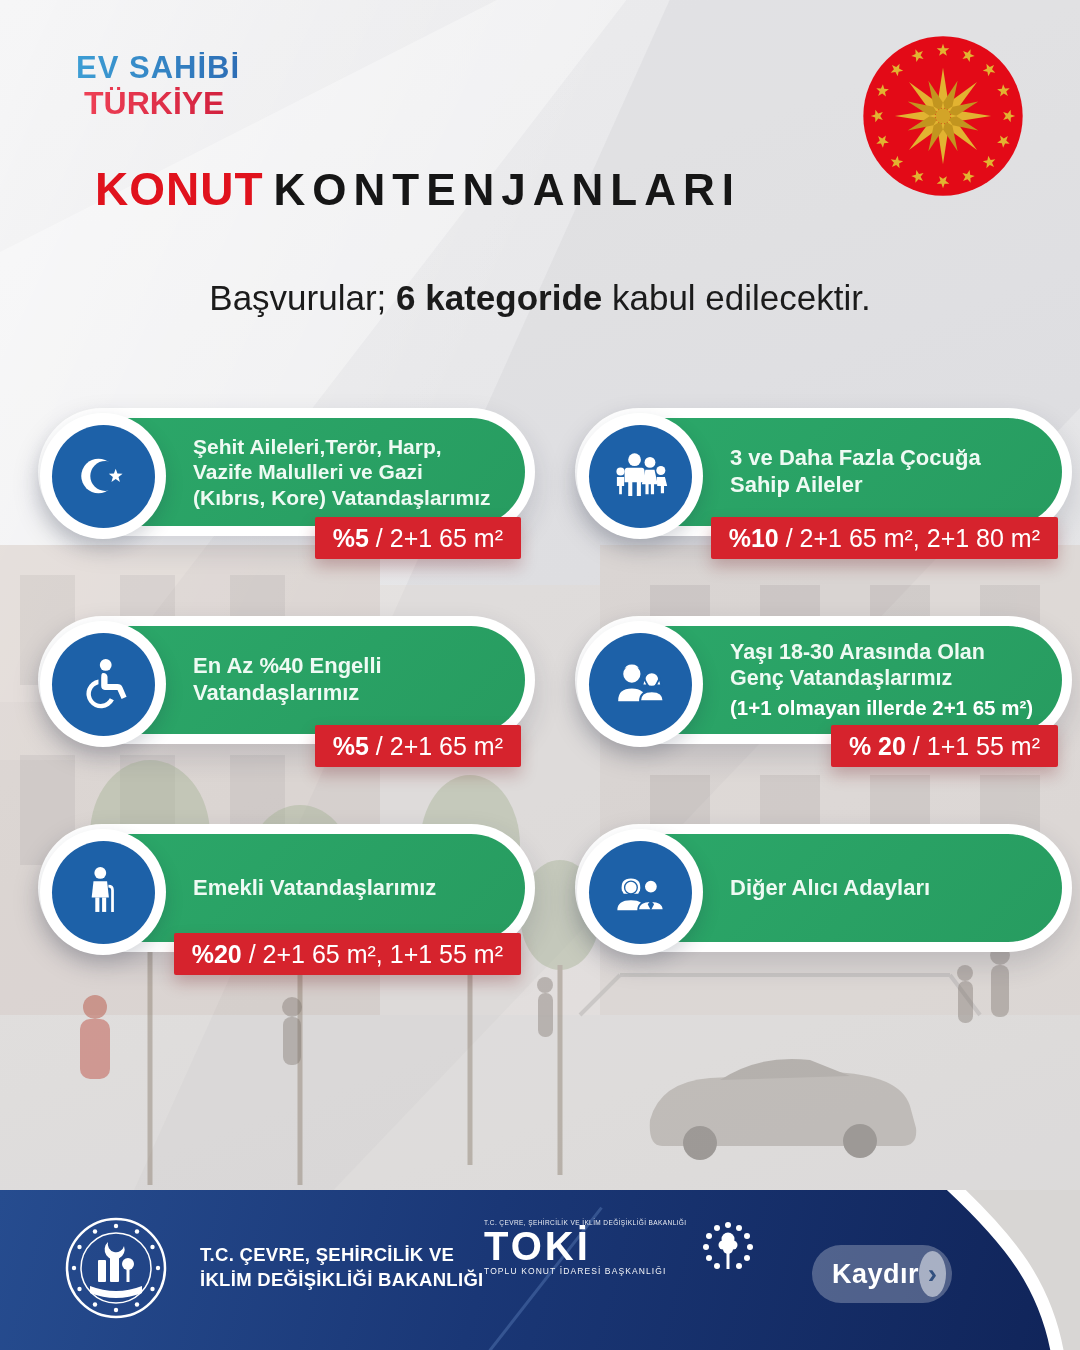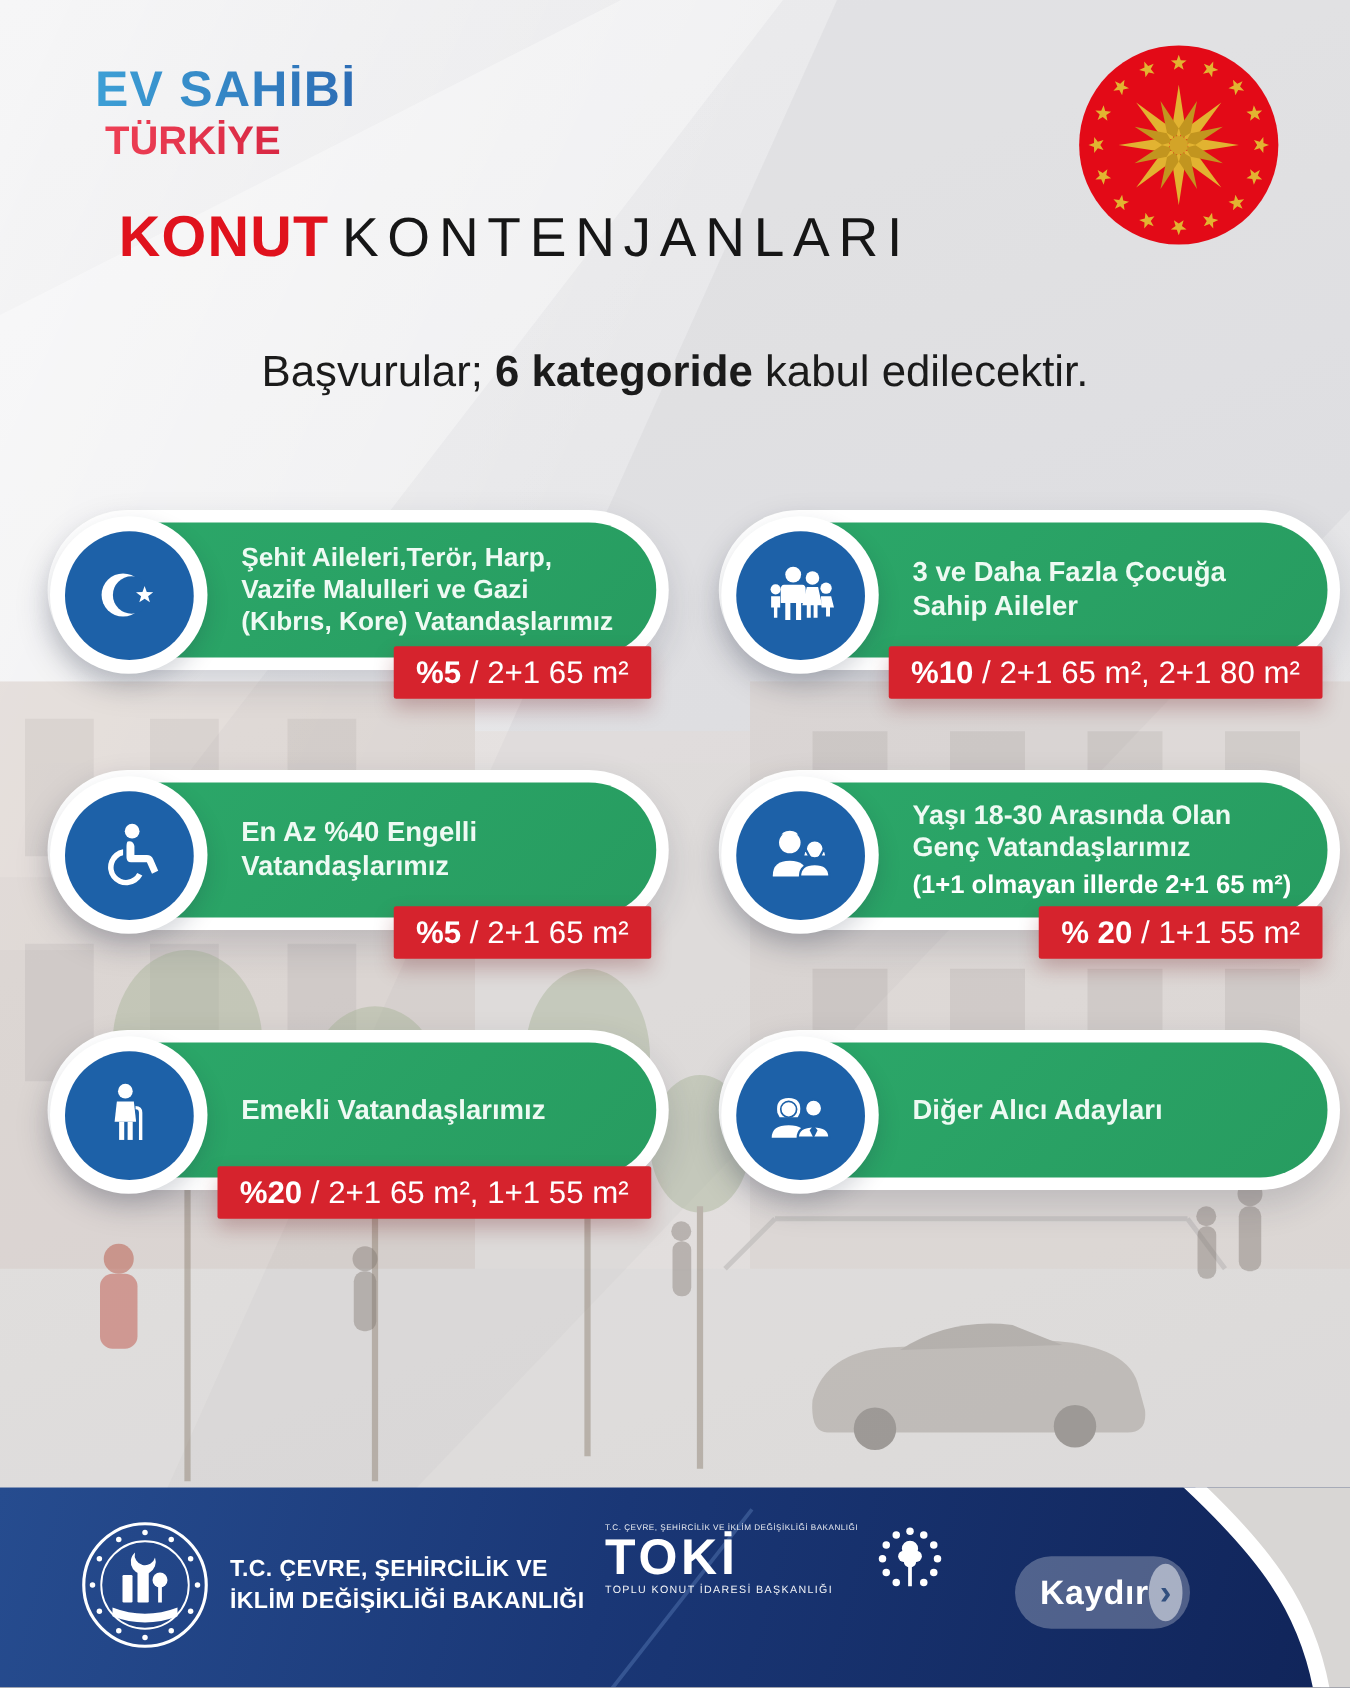--- a/index.html
+++ b/index.html
@@ -12,31 +12,31 @@
     background:linear-gradient(115deg,rgba(255,255,255,.55) 0%,rgba(255,255,255,0) 45%);}
   .facet.b{left:0;top:0;width:1080px;height:1200px;
     clip-path:polygon(62% 0,100% 0,100% 34%,30% 100%,12% 100%);
     background:rgba(190,190,195,.18);}
   .facet.c{left:0;top:0;width:1080px;height:900px;
     clip-path:polygon(0 28%,46% 0,58% 0,8% 78%,0 78%);
     background:rgba(255,255,255,.35);}
 
   
   .brand{position:absolute;left:48px;top:52px;line-height:1;z-index:6;}
-  .brand .l1{font-size:40px;font-weight:bold;letter-spacing:1px;
+  .brand .l1{font-size:31px;font-weight:bold;letter-spacing:1px;
     background:linear-gradient(90deg,#3fa6da,#2d6db5);
     -webkit-background-clip:text;background-clip:text;color:transparent;
     padding-left:28px;}
   .brand .l2{font-size:32px;font-weight:700;letter-spacing:0px;margin-top:4px;
     background:linear-gradient(90deg,#ee4055,#cf1e3c);
     -webkit-background-clip:text;background-clip:text;color:transparent;margin-left:36px;}
   .seal{position:absolute;left:860px;top:33px;width:166px;height:166px;z-index:6;}
   .title{position:absolute;left:95px;top:162px;z-index:6;white-space:nowrap;}
   .title .accent{font-size:46px;font-weight:800;color:#e0121d;letter-spacing:1px;}
-  .title .rest{font-size:44px;font-weight:400;color:#161616;letter-spacing:7px;margin-left:10px;}
+  .title .rest{font-size:44px;font-weight:700;color:#161616;letter-spacing:7px;margin-left:10px;}
   .subtitle{position:absolute;left:0;right:0;top:278px;text-align:center;
     font-size:35px;color:#1b1b1b;z-index:6;}
   .subtitle b{font-weight:bold;}
 
   
   .scene{position:absolute;left:0;top:545px;z-index:1;}
 
   
   .grid{position:absolute;left:38px;top:408px;width:1007px;z-index:5;
     display:grid;grid-template-columns:497px 497px;grid-auto-rows:168px;
@@ -61,21 +61,21 @@
     color:#fff;font-size:25px;line-height:42px;padding:0 18px;white-space:nowrap;
     border-radius:2px;box-shadow:0 8px 16px rgba(120,20,25,.25);z-index:3;}
   .badge b{font-weight:800;}
 
   
   .footer{position:absolute;left:0;top:1190px;width:1080px;height:160px;z-index:10;
     background:linear-gradient(105deg,#264c8f 0%,#1a3776 45%,#102459 100%);}
   .footer .diag{position:absolute;left:520px;top:-10px;width:3px;height:260px;
     background:rgba(140,180,235,.25);transform:rotate(38deg);}
   .swoosh{position:absolute;right:0;top:0;}
-  .ministry{position:absolute;left:64px;top:26px;display:flex;align-items:center;gap:16px;}
+  .ministry{position:absolute;left:64px;top:26px;display:flex;align-items:center;gap:32px;}
   .ministry-text{color:#fff;font-weight:bold;font-size:18.5px;line-height:1.35;letter-spacing:.3px;}
   .toki{position:absolute;left:452px;top:28px;display:flex;align-items:center;gap:12px;}
   .toki-txt{color:#fff;text-align:left;margin-left:32px;}
   .toki-top{font-size:6.5px;letter-spacing:.4px;white-space:nowrap;opacity:.9;}
   .toki-name{font-size:40px;font-weight:800;letter-spacing:3px;line-height:1.0;}
   .toki-bottom{font-size:8.5px;letter-spacing:1.1px;white-space:nowrap;opacity:.95;}
   .kaydir{position:absolute;left:812px;top:55px;width:140px;height:58px;border:none;
     background:rgba(255,255,255,.26);border-radius:29px;cursor:pointer;
     display:flex;align-items:center;justify-content:space-between;
     padding:0 6px 0 20px;box-sizing:border-box;}

